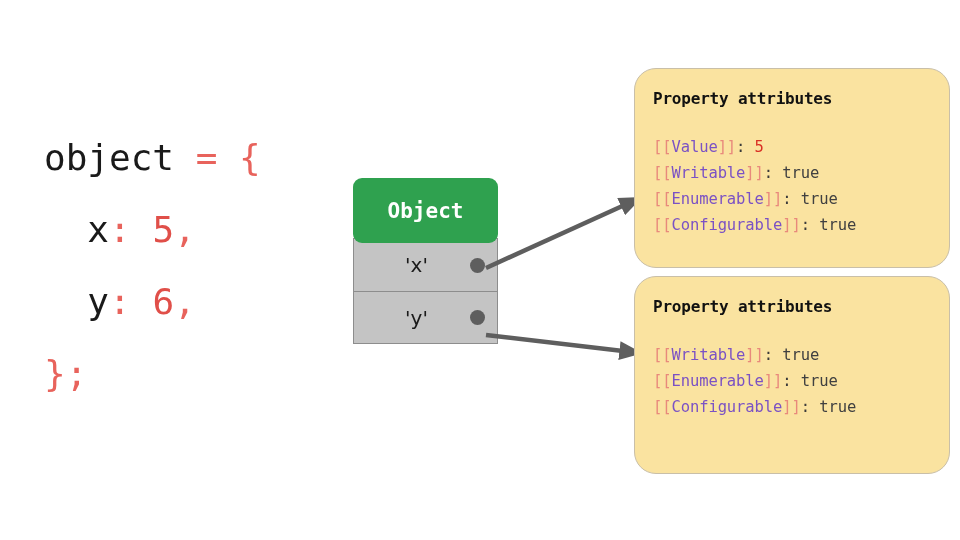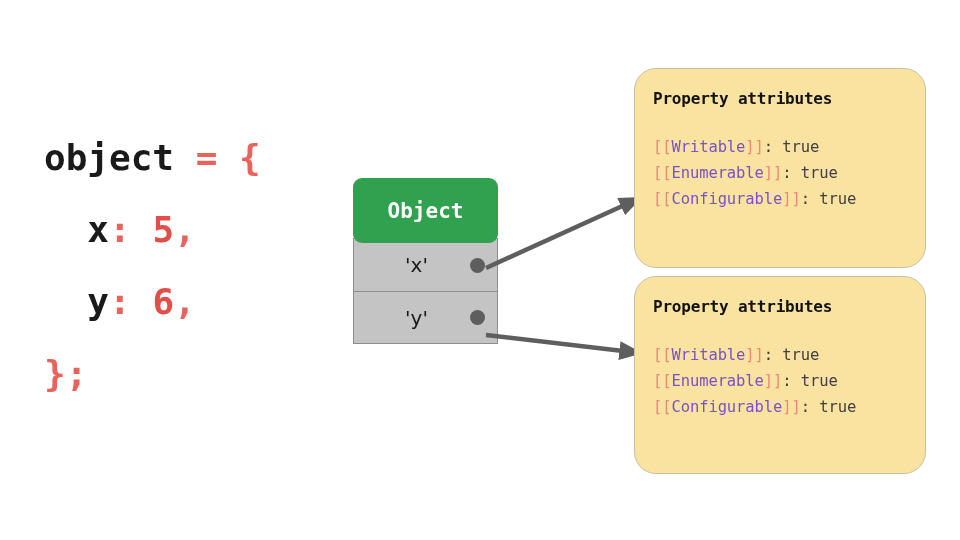--- a/index.html
+++ b/index.html
@@ -20,21 +20,21 @@
     position: absolute;
     left: 44px;
     top: 122px;
     width: 290px;
     font-family: "DejaVu Sans Mono", "Liberation Mono", monospace;
     font-size: 36px;
     line-height: 72px;
     white-space: pre;
     letter-spacing: 0px;
   }
-  #code-block .ln { display: block; height: 72px; font-weight: bold; }
+  #code-block .ln { display: block; height: 72px; }
   .tok-ident { color: #1a1a1a; }
   .tok-punct { color: #e8635c; }
   .tok-num   { color: #e04f49; }
 
   
   #object-box {
     position: absolute;
     left: 353px;
     top: 178px;
     width: 145px;
@@ -97,21 +97,21 @@
     top: 0;
     width: 960px;
     height: 540px;
     pointer-events: none;
     z-index: 3;
   }
 
   
   .attr-card {
     position: absolute;
-    width: 292px;
+    width: 316px;
     background: #fae3a0;
     border: 1.5px solid #c9bfa8;
     border-radius: 22px;
     box-sizing: border-box;
     padding: 20px 0 20px 18px;
     z-index: 4;
   }
   #attr-card-x { left: 634px; top: 68px;  height: 200px; }
   #attr-card-y { left: 634px; top: 276px; height: 198px; }
 
@@ -165,20 +165,21 @@
   </defs>
   <g id="arrow-group">
       <line x1="486" y1="268" x2="640" y2="198" stroke="#5e5e5e" stroke-width="4.5" marker-end="url(#arrowhead)"></line>
       <line x1="486" y1="335" x2="640" y2="353" stroke="#5e5e5e" stroke-width="4.5" marker-end="url(#arrowhead)"></line>
     </g>
 </svg>
 
 <div class="attr-card" id="attr-card-x" style="background: rgb(250, 227, 160);">
   <div class="attr-title">Property attributes</div>
   <div class="attr-body">
+      <div class="attr-line"><span class="a-brk">[[</span><span class="a-name">Value</span><span class="a-brk">]]</span><span class="a-colon">: </span><span class="a-num">5</span></div>
       <div class="attr-line"><span class="a-brk">[[</span><span class="a-name">Writable</span><span class="a-brk">]]</span><span class="a-colon">: </span><span class="a-bool">true</span></div>
       <div class="attr-line"><span class="a-brk">[[</span><span class="a-name">Enumerable</span><span class="a-brk">]]</span><span class="a-colon">: </span><span class="a-bool">true</span></div>
       <div class="attr-line"><span class="a-brk">[[</span><span class="a-name">Configurable</span><span class="a-brk">]]</span><span class="a-colon">: </span><span class="a-bool">true</span></div>
     </div>
 </div>
 
 <div class="attr-card" id="attr-card-y" style="background: rgb(250, 227, 160);">
   <div class="attr-title">Property attributes</div>
   <div class="attr-body">
       <div class="attr-line"><span class="a-brk">[[</span><span class="a-name">Writable</span><span class="a-brk">]]</span><span class="a-colon">: </span><span class="a-bool">true</span></div>

